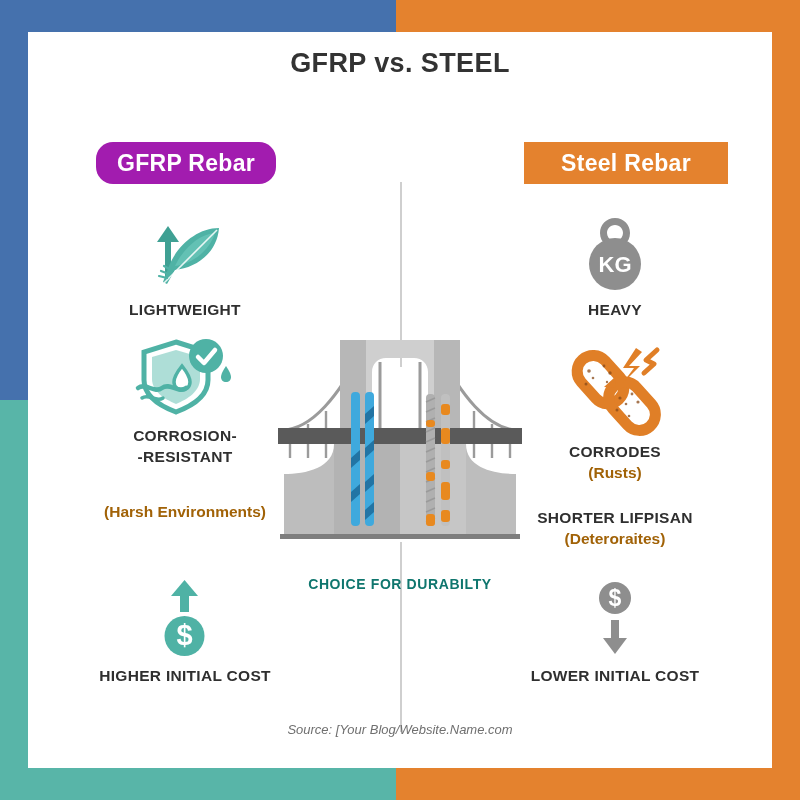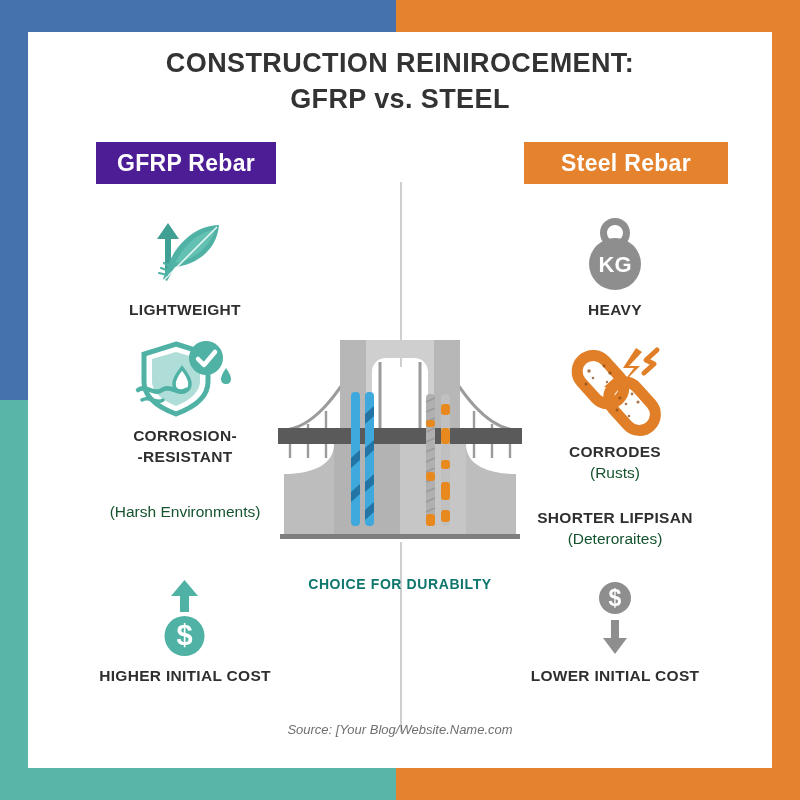--- a/index.html
+++ b/index.html
@@ -57,21 +57,21 @@
     position: absolute;
     top: 110px;
     height: 42px;
     line-height: 42px;
     text-align: center;
     color: #ffffff;
     font-size: 23px;
     font-weight: bold;
     letter-spacing: 0.3px;
   }
-  .col-header.gfrp  { left: 68px;  width: 180px; background: #4c1d95; }
+  .col-header.gfrp  { left: 68px;  width: 180px; background: #a21caf; border-radius: 17px; }
   .col-header.steel { left: 496px; width: 204px; background: #e4822e; }
 
   
   .divider {
     position: absolute;
     left: 372px;
     width: 2px;
     background: #cfcfcf;
   }
   .divider.top { top: 150px;  height: 185px; }
@@ -80,35 +80,35 @@
   
   .column { position: absolute; width: 290px; top: 160px; }
   .column.left  { left: 12px; }
   .column.right { left: 442px; }
 
   .feature { position: absolute; width: 290px; text-align: center; }
 
   .feat-icon {
     height: 80px;
     display: flex;
-    align-items: center;
+    align-items: flex-end;
     justify-content: center;
   }
   .feat-label {
     font-size: 15.5px;
     font-weight: bold;
     color: #2f2f2f;
     letter-spacing: 0.3px;
     line-height: 1.35;
     margin-top: 6px;
   }
   .feat-sub {
     font-size: 15.5px;
-    font-weight: normal;
-    color: #14532d;
+    font-weight: bold;
+    color: #a16207;
     line-height: 1.35;
   }
 
   
   .row-1 { top: 22px; }
   .row-2 { top: 148px; }
   .row-3 { top: 310px; }
   .row-4 { top: 388px; }
 
   
@@ -148,21 +148,20 @@
   <div class="band band-top-right"></div>
   <div class="band band-left-top"></div>
   <div class="band band-left-bot"></div>
   <div class="band band-right"></div>
   <div class="band band-bot-left"></div>
   <div class="band band-bot-right"></div>
 
   <div class="canvas">
 
     <div class="title">
-      <span>CONSTRUCTION REINIROCEMENT:</span>
       <span class="line2">GFRP vs. STEEL</span>
     </div>
 
     <div class="col-header gfrp">
       <span>GFRP Rebar</span>
     </div>
     <div class="col-header steel">
       <span>Steel Rebar</span>
     </div>
 

